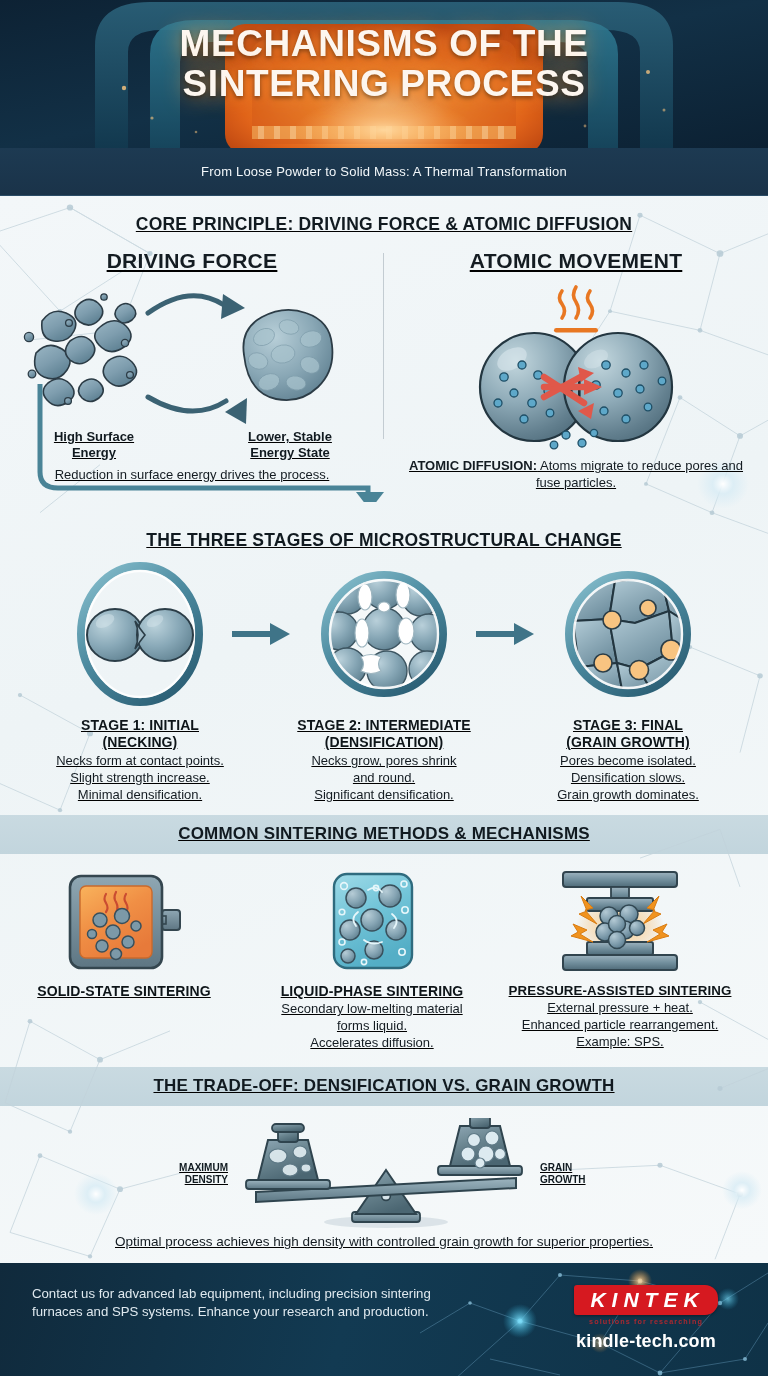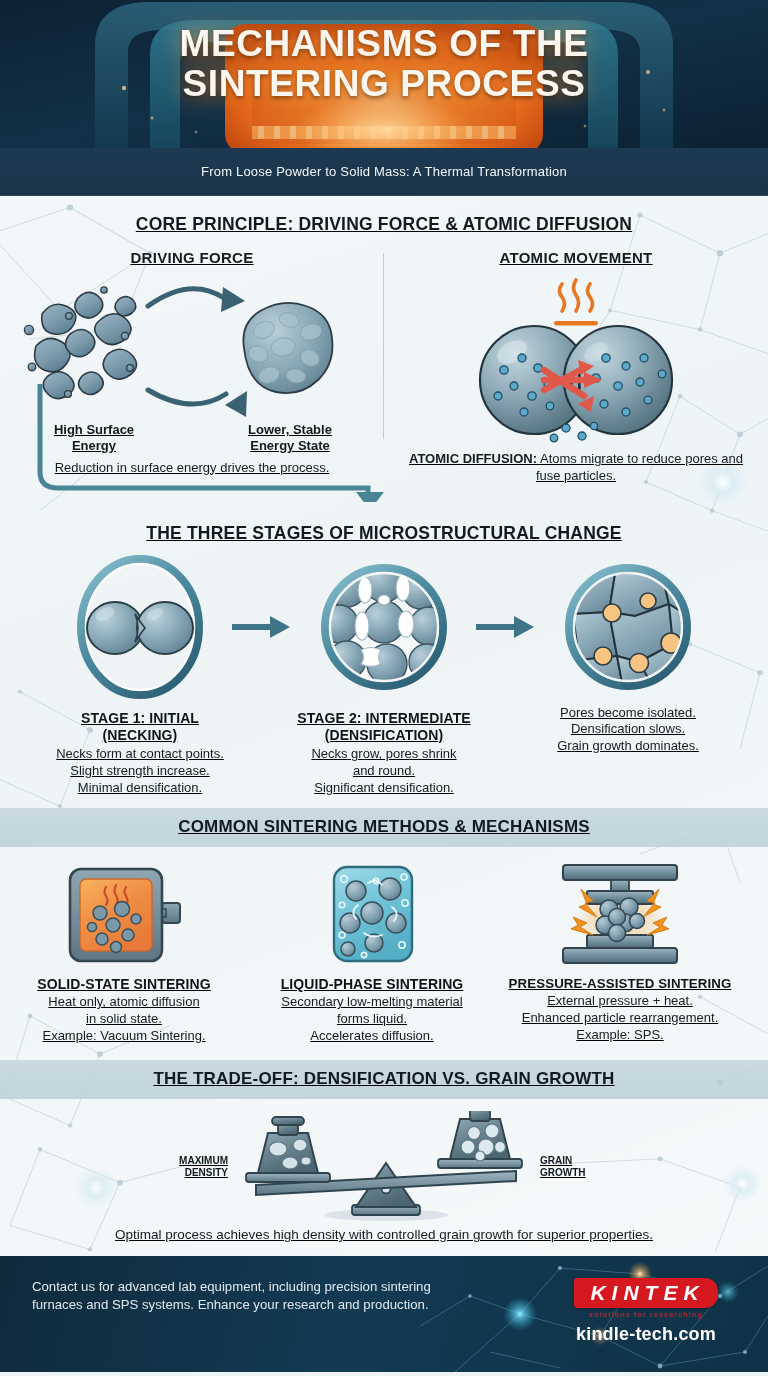--- a/index.html
+++ b/index.html
@@ -55,21 +55,21 @@
     padding:9px 0 10px;
   }
   .band .sec-title { font-size:17px; }
 
   
   .core { position:relative; padding:18px 0 6px; }
   .core-cols { display:flex; position:relative; margin-top:14px; }
   .core-col { flex:1; position:relative; padding:0 12px; }
   .core-col.left { flex:0 0 382px; }
   .col-head {
-    text-align:center; font-size:15px; font-weight:bold;
+    text-align:center; font-size:21px; font-weight:bold;
     color:#141c22; letter-spacing:.3px; margin-bottom:6px;
   }
   .vdiv {
     position:absolute; left:383px; top:4px; width:1px; height:186px;
     background:#c3ccd2;
   }
   .cap-bold { font-weight:bold; }
   .core-cap {
     text-align:center; font-size:13px; color:#141c22; line-height:1.3;
   }
@@ -569,20 +569,24 @@
             <g fill="#f8c481" stroke="#2b3d47" stroke-width="1.6">
               <circle cx="69" cy="61" r="9"></circle>
                 <circle cx="105" cy="49" r="8"></circle>
               <circle cx="128" cy="91" r="10"></circle>
                 <circle cx="60" cy="104" r="9"></circle>
               <circle cx="96" cy="111" r="9.5"></circle>
             </g>
             <circle cx="85" cy="75" r="59" fill="none" stroke="url(#ring)" stroke-width="8"></circle>
             <circle cx="85" cy="75" r="54" fill="none" stroke="#ffffff" stroke-width="2.4" opacity="0.9"></circle>
           </svg>
+          <div class="stage-name">
+            <span>STAGE 3: FINAL</span><br>
+            <span>(GRAIN GROWTH)</span>
+          </div>
           <div class="stage-desc">
             <span>Pores become isolated.</span><br>
             <span>Densification slows.</span><br>
             <span>Grain growth dominates.</span>
           </div>
         </div>
       </div>
     </div>
 
     <div class="band">
@@ -619,25 +623,20 @@
                 <circle cx="64" cy="48" r="7.5"></circle>
                 <circle cx="55" cy="64" r="7"></circle>
               <circle cx="34" cy="66" r="4.5"></circle>
                 <circle cx="78" cy="58" r="5"></circle>
                 <circle cx="44" cy="78" r="6"></circle>
               <circle cx="70" cy="74" r="6"></circle>
                 <circle cx="58" cy="86" r="5.5"></circle>
             </g>
           </svg>
           <div class="m-name">SOLID-STATE SINTERING</div>
-          <div class="m-desc">
-            <span>Heat only, atomic diffusion</span><br>
-            <span>in solid state.</span><br>
-            <span>Example: Vacuum Sintering.</span>
-          </div>
         </div>
 
         <div class="m-card">
           <svg width="132" height="106" viewBox="0 0 132 106" style="display:block;margin:0 auto;">
             <defs>
               <linearGradient id="liq" x1="0" y1="0" x2="0.4" y2="1">
                 <stop offset="0" stop-color="#9fdbe8"></stop>
                   <stop offset="0.5" stop-color="#72c4d8"></stop>
                   <stop offset="1" stop-color="#54aec6"></stop>
               </linearGradient>

